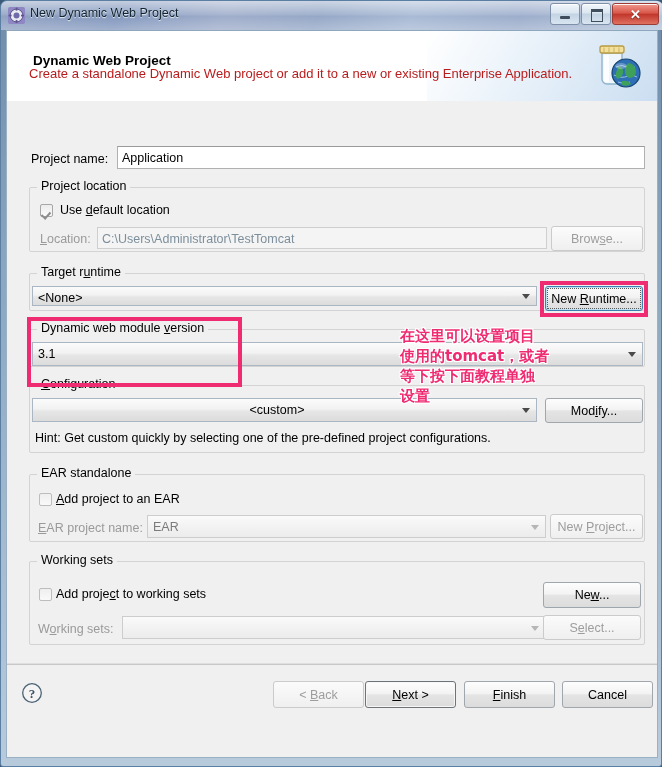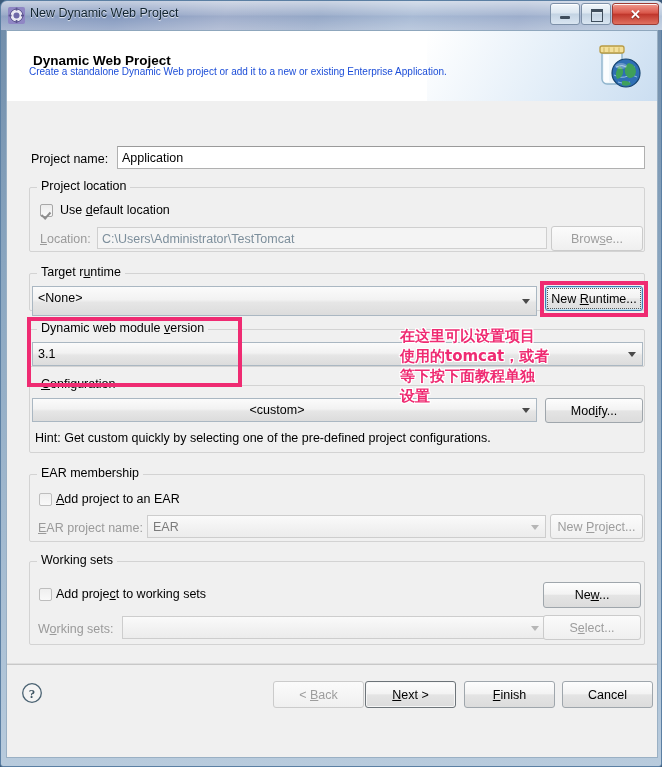--- a/index.html
+++ b/index.html
@@ -108,21 +108,21 @@
     position: absolute; right: 0; top: 0; width: 230px; height: 70px;
     background: linear-gradient(120deg, rgba(255,255,255,0) 0%, rgba(222,235,247,0.85) 55%, rgba(200,220,240,0.95) 100%);
   }
   .header h1 {
     position: absolute; left: 14px; top: 10px;
     margin: 12px; font-size: 13.5px; font-weight: bold;
     color: #000;
   }
   .header p {
     position: absolute; left: 22px; top: 35px;
-    margin: 0; font-size: 10px; color: #1d4ed8;
+    margin: 0; font-size: 13px; color: #b91c1c;
     white-space: nowrap;
   }
   .header .jar-icon { position: absolute; right: 13px; top: 7px; width: 56px; height: 56px; }
 
   
   .content {
     position: absolute; left: 0; top: 70px;
     width: 650px; height: 625px;
     background: #f0f0f0;
   }
@@ -358,21 +358,21 @@
         <span>C:\Users\Administrator\TestTomcat</span>
       </div>
       <div class="btn disabled" style="left:544px; top:125px; width:92px; height:25px;">
         <span>Brow<span class="u">s</span>e...</span>
       </div>
 
       <div class="group" style="left:22px; top:164px; width:616px; height:46px;">
         <div class="gbox"></div>
         <span class="gtitle">Target r<span class="u">u</span>ntime</span>
       </div>
-      <div class="combo" style="left:25px; top:185px; width:505px; height:30px;">
+      <div class="combo" style="left:25px; top:185px; width:505px; height:20px;">
         <span>&lt;None&gt;</span>
         <span class="arrow"></span>
       </div>
       <div class="btn focused" style="left:538px; top:185px; width:98px; height:25px;">
         <span>New <span class="u">R</span>untime...</span>
         <span class="focusring"></span>
       </div>
 
       <div class="group" style="left:22px; top:220px; width:616px; height:46px;">
         <div class="gbox"></div>
@@ -391,21 +391,21 @@
         <span>&lt;custom&gt;</span>
         <span class="arrow"></span>
       </div>
       <div class="btn" style="left:538px; top:297px; width:98px; height:25px;">
         <span>Mod<span class="u">i</span>fy...</span>
       </div>
       <span class="hint" style="left:28px; top:330px;">Hint: Get custom quickly by selecting one of the pre-defined project configurations.</span>
 
       <div class="group" style="left:22px; top:365px; width:616px; height:76px;">
         <div class="gbox"></div>
-        <span class="gtitle">EAR membership</span>
+        <span class="gtitle">EAR standalone</span>
       </div>
       <div class="checkbox unchecked" style="left:32px; top:392px;"></div>
       <span class="label" style="left:49px; top:391px;"><span class="u">A</span>dd project to an EAR</span>
 
       <span class="label dim" style="left:31px; top:420px;"><span class="u">E</span>AR project name:</span>
       <div class="combo disabled" style="left:140px; top:414px; width:399px; height:23px;">
         <span class="ear-val" style="color:#7b7b7b;">EAR</span>
         <span class="arrow"></span>
       </div>
       <div class="btn disabled" style="left:543px; top:413px; width:93px; height:25px;">

